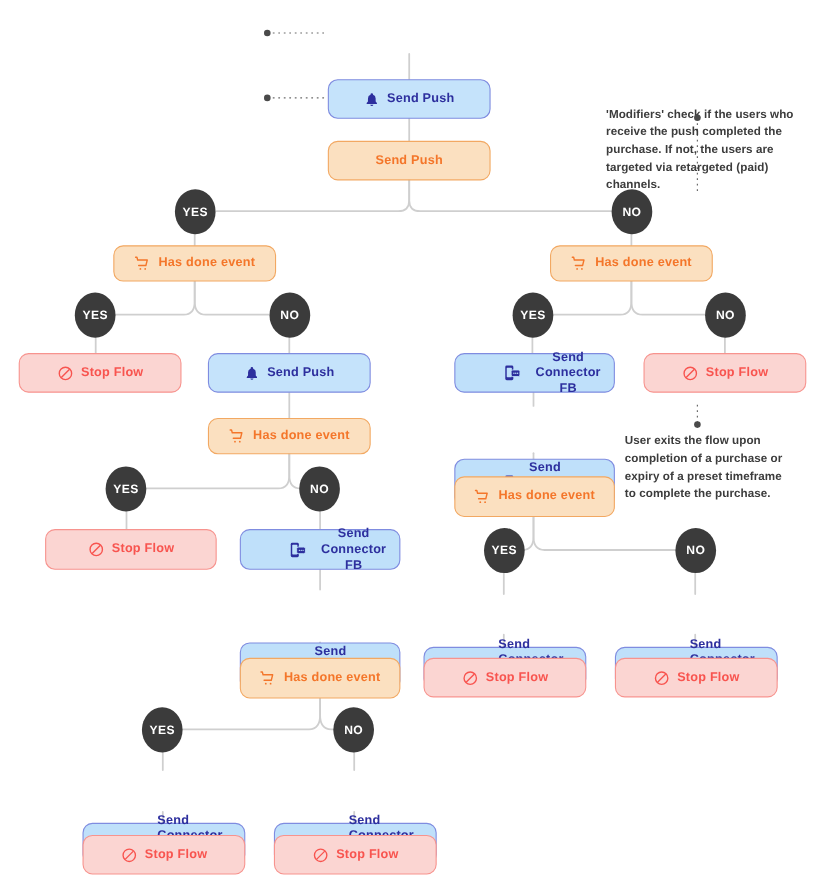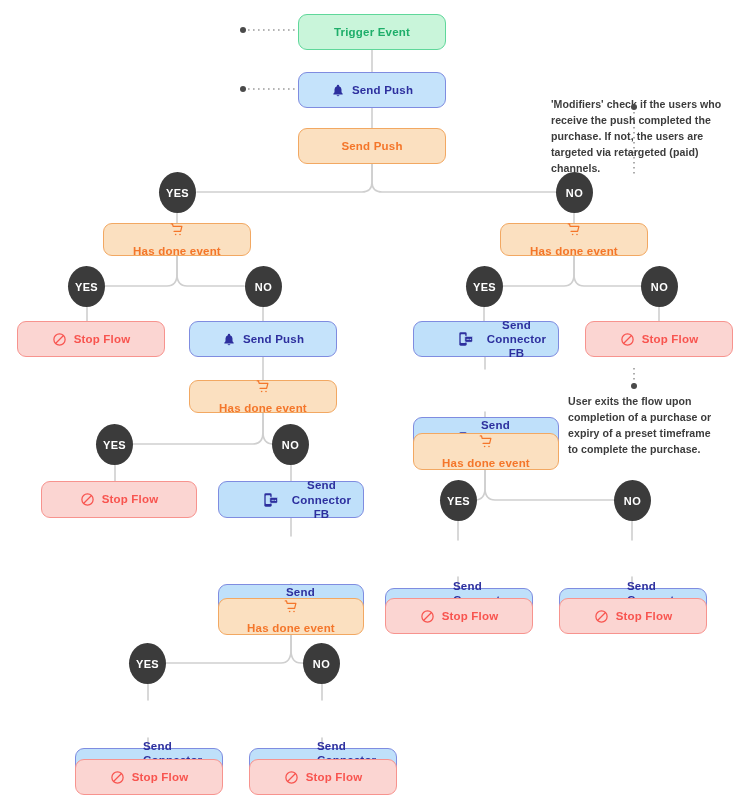--- a/index.html
+++ b/index.html
@@ -28,21 +28,21 @@
     letter-spacing:.2px;
     line-height:1.22;
     text-align:center;
     padding:0 6px;
   }
   .node .ico{flex:0 0 auto;display:flex;align-items:center;justify-content:center;}
   .node .lbl{white-space:pre-line;}
 
   .n-trigger{background:#c9f5da;border-color:#5fd79a;color:#1eae6a;}
   .n-push   {background:#c5e3fb;border-color:#7f8ce0;color:#2d2f9e;}
-  .n-event  {background:#fbe0c0;border-color:#f2a862;color:#f4762a;font-weight:bold;flex-direction:column;}
+  .n-event  {background:#fbe0c0;border-color:#f2a862;color:#f4762a;font-weight:bold;}
   .n-orange {background:#fbe0c0;border-color:#f2a862;color:#f4762a;}
   .n-conn   {background:#bfe0fa;border-color:#7f8ce0;color:#2d2f9e;padding-left:44px;}
   .n-stop   {background:#fbd5d2;border-color:#f7938e;color:#f8544f;}
 
   
   .node.two-line{justify-content:flex-start;text-align:left;margin-top:48px;}
   .node.two-line .lbl{text-align:left;}
 
   
   .decision{
@@ -153,23 +153,20 @@
 targeted via retargeted (paid)
 channels.</div>
   <div class="dot" style="left:631px;top:104px;"></div>
 
   <div class="note" style="left:568px;top:393px;width:170px;">User exits the flow upon
 completion of a purchase or
 expiry of a preset timeframe
 to complete the purchase.</div>
   <div class="dot" style="left:631px;top:383px;"></div>
 
-  <div class="node n-trigger" style="left:298px;top:14px;width:148px;height:36px;">
-    <span class="lbl">Trigger Event</span>
-  </div>
 
   <div class="node n-push" style="left:298px;top:72px;width:148px;height:36px;">
     <span class="ico">
       <svg width="14" height="15" viewBox="0 0 24 24" fill="#2d2f9e">
           <path d="M12 2a2 2 0 0 1 2 2v.6a6 6 0 0 1 4 5.65V15l2 2.5V19H4v-1.5L6 15v-4.75A6 6 0 0 1 10 4.6V4a2 2 0 0 1 2-2zm0 20a2.6 2.6 0 0 1-2.5-2h5A2.6 2.6 0 0 1 12 22z"></path>
         </svg>
     </span>
     <span class="lbl">Send Push</span>
   </div>
 

